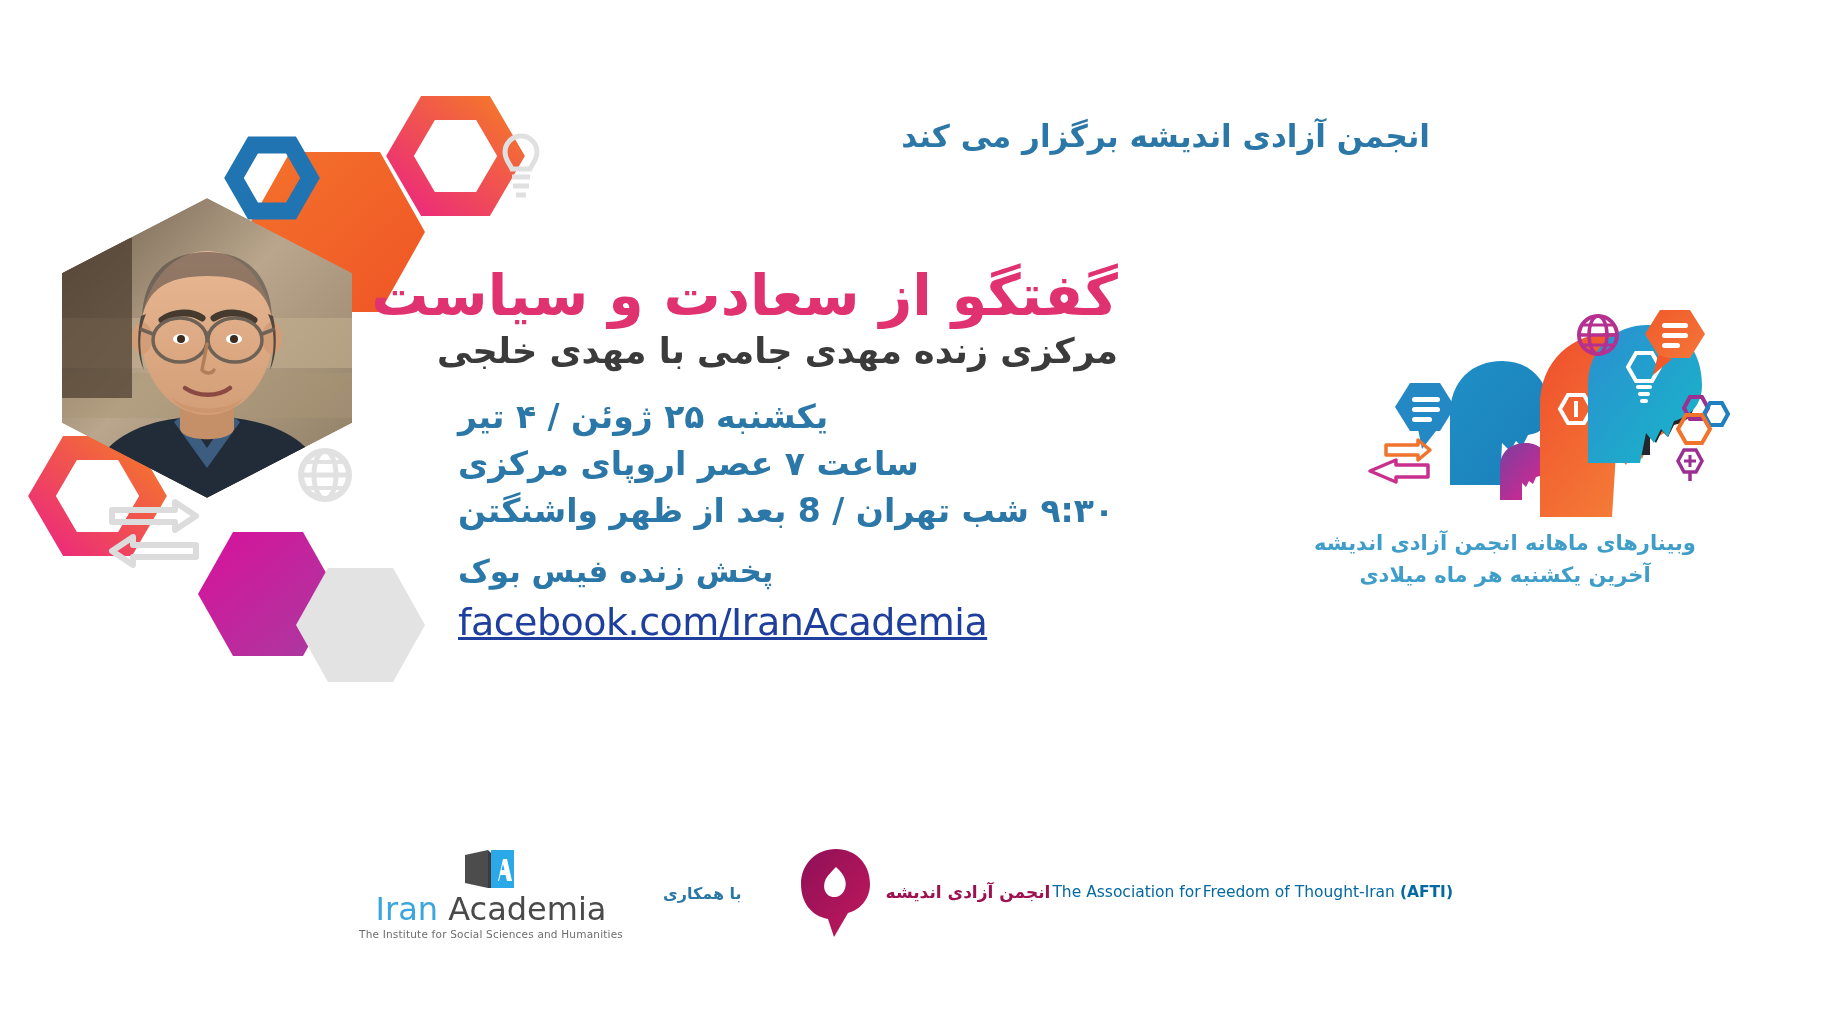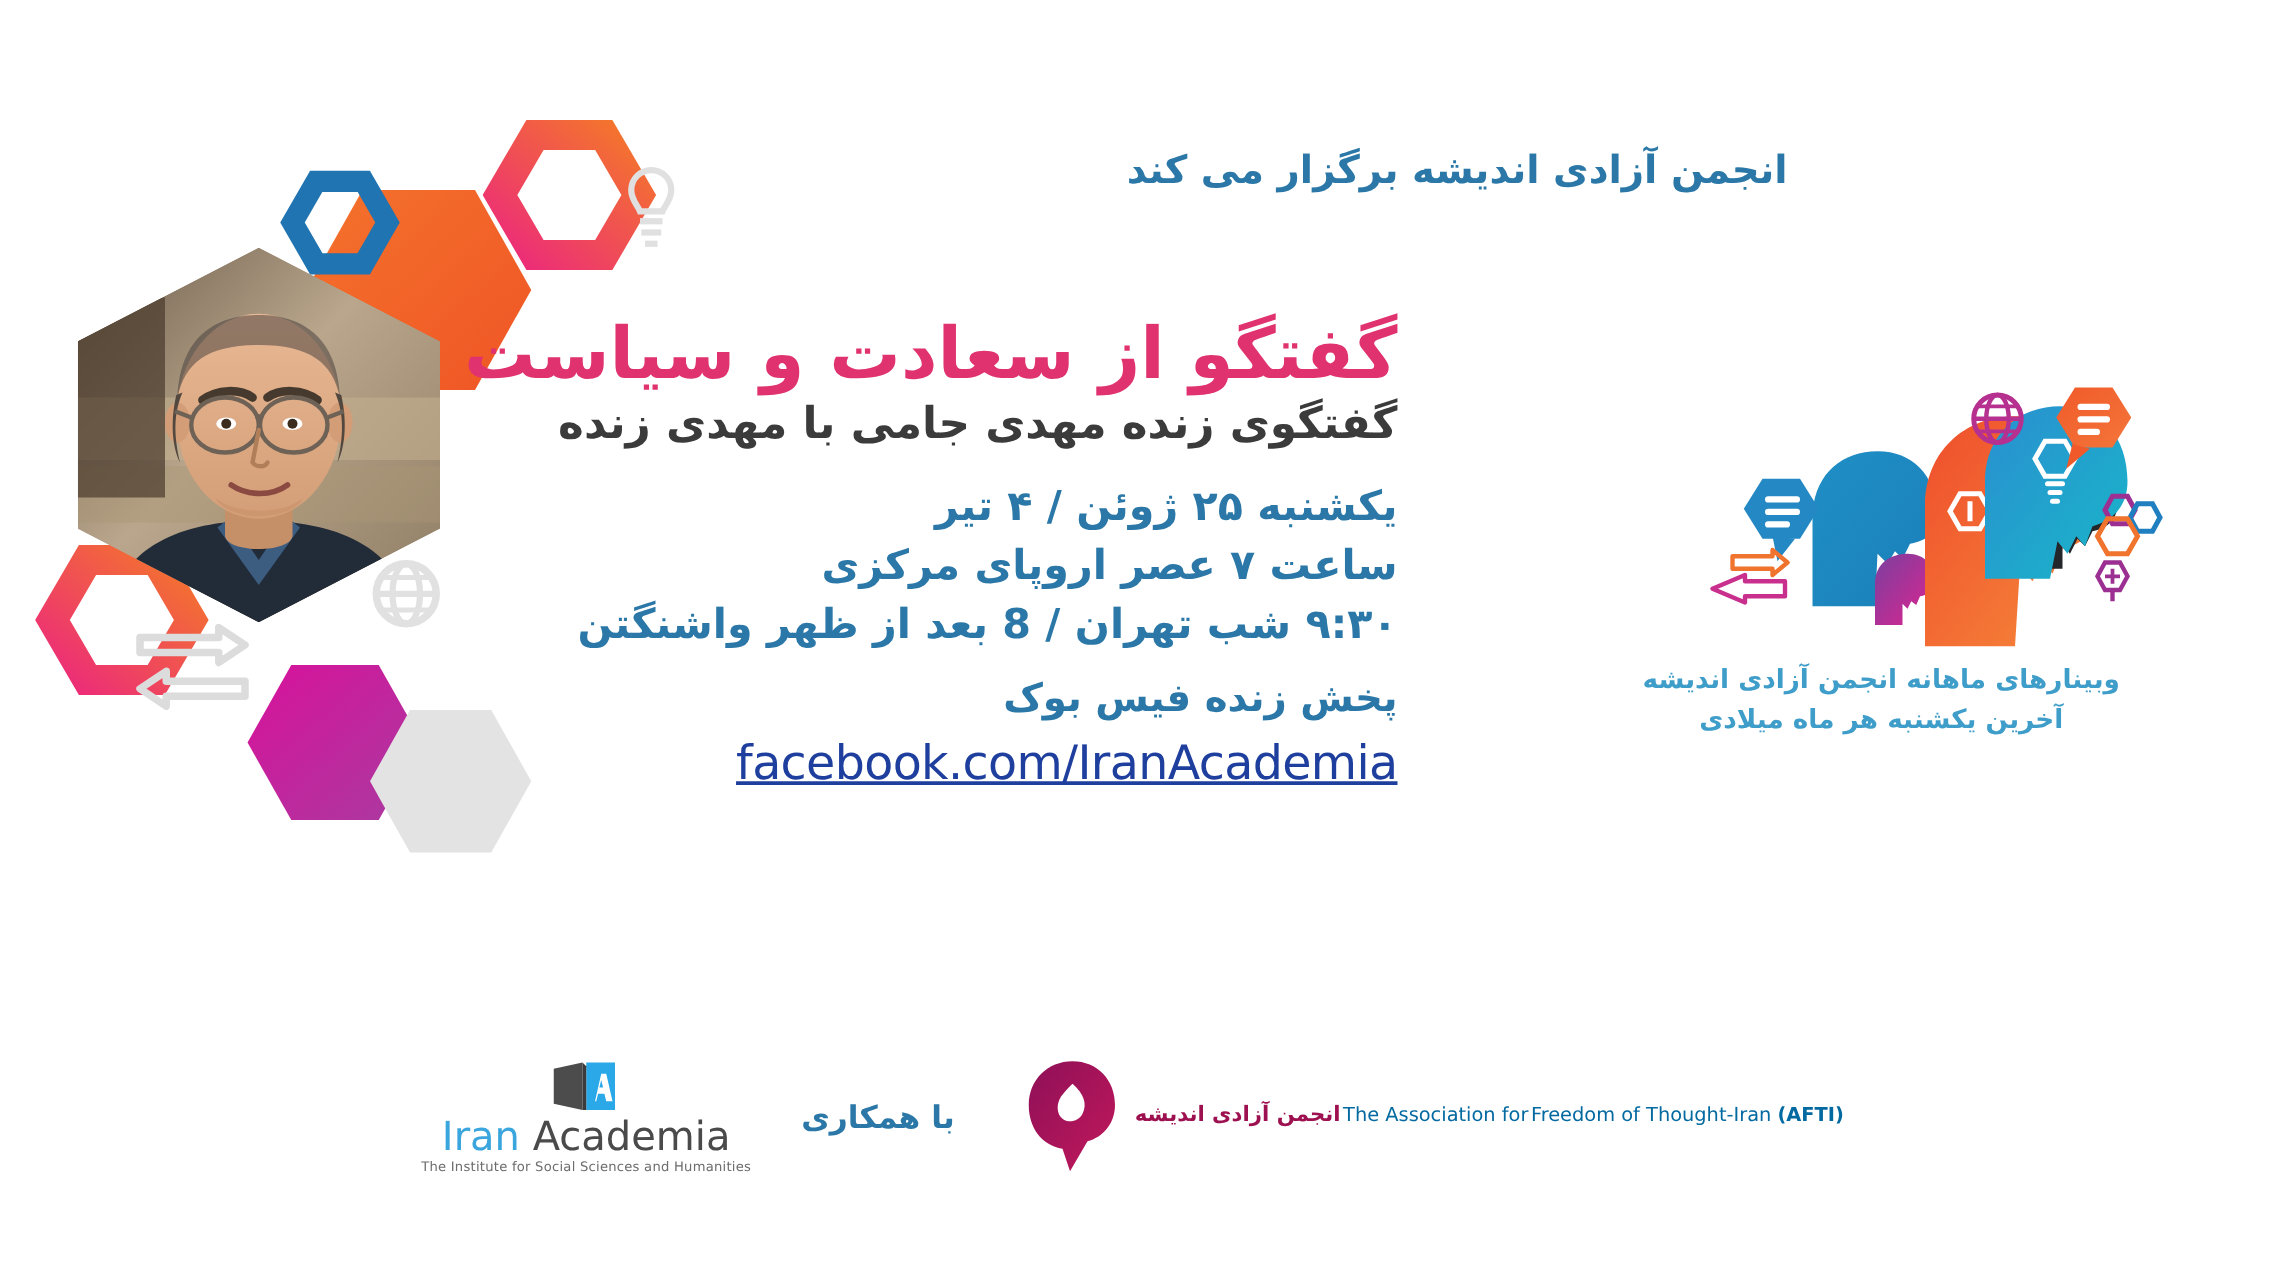--- a/index.html
+++ b/index.html
@@ -38,23 +38,23 @@
     color: #2b78a8;
     letter-spacing: 0px;
     white-space: nowrap;
     direction: rtl;
   }
 
   
   #main-text {
     position: absolute;
     right: 710px;
-    top: 252px;
+    top: 264px;
     width: 660px;
-    text-align: right;
+    text-align: left;
     direction: rtl;
   }
   #title {
     font-size: 57px;
     font-weight: bold;
     color: #e0326e;
     line-height: 1.12;
     margin: 0 0 2px 0;
     white-space: nowrap;
   }
@@ -137,21 +137,21 @@
   #ia-tagline {
     font-size: 10.5px;
     color: #6d6d6d;
     letter-spacing: .2px;
     margin-top: 3px;
     white-space: nowrap;
   }
 
   
   #collab-text {
-    font-size: 25px;
+    font-size: 16px;
     font-weight: bold;
     color: #2b78a8;
     direction: rtl;
     white-space: nowrap;
   }
 
   
   #afti-logo { gap: 12px; align-items: center; }
   #afti-mark { width: 76px; height: 92px; }
   #afti-textcol { display: flex; gap: 2px; }
@@ -296,21 +296,21 @@
       </g>
     </svg>
   </div>
 
   <div class="abs" id="header-line">انجمن آزادی اندیشه برگزار می کند</div>
 
   <div id="main-text">
 
     <h1 id="title">گفتگو از سعادت و سیاست</h1>
 
-    <h2 id="subtitle">گفتگوی زنده مهدی جامی با مهدی زنده</h2>
+    <h2 id="subtitle">مرکزی زنده مهدی جامی با مهدی خلجی</h2>
 
     <div class="datetime-line">یکشنبه ۲۵ ژوئن / ۴ تیر</div>
     <div class="datetime-line">ساعت ۷ عصر اروپای مرکزی</div>
     <div class="datetime-line">۹:۳۰ شب تهران / 8 بعد از ظهر واشنگتن</div>
 
     <div id="broadcast-label">پخش زنده فیس بوک</div>
 
     <a id="fb-link" href="#">facebook.com/IranAcademia</a>
   </div>
 

